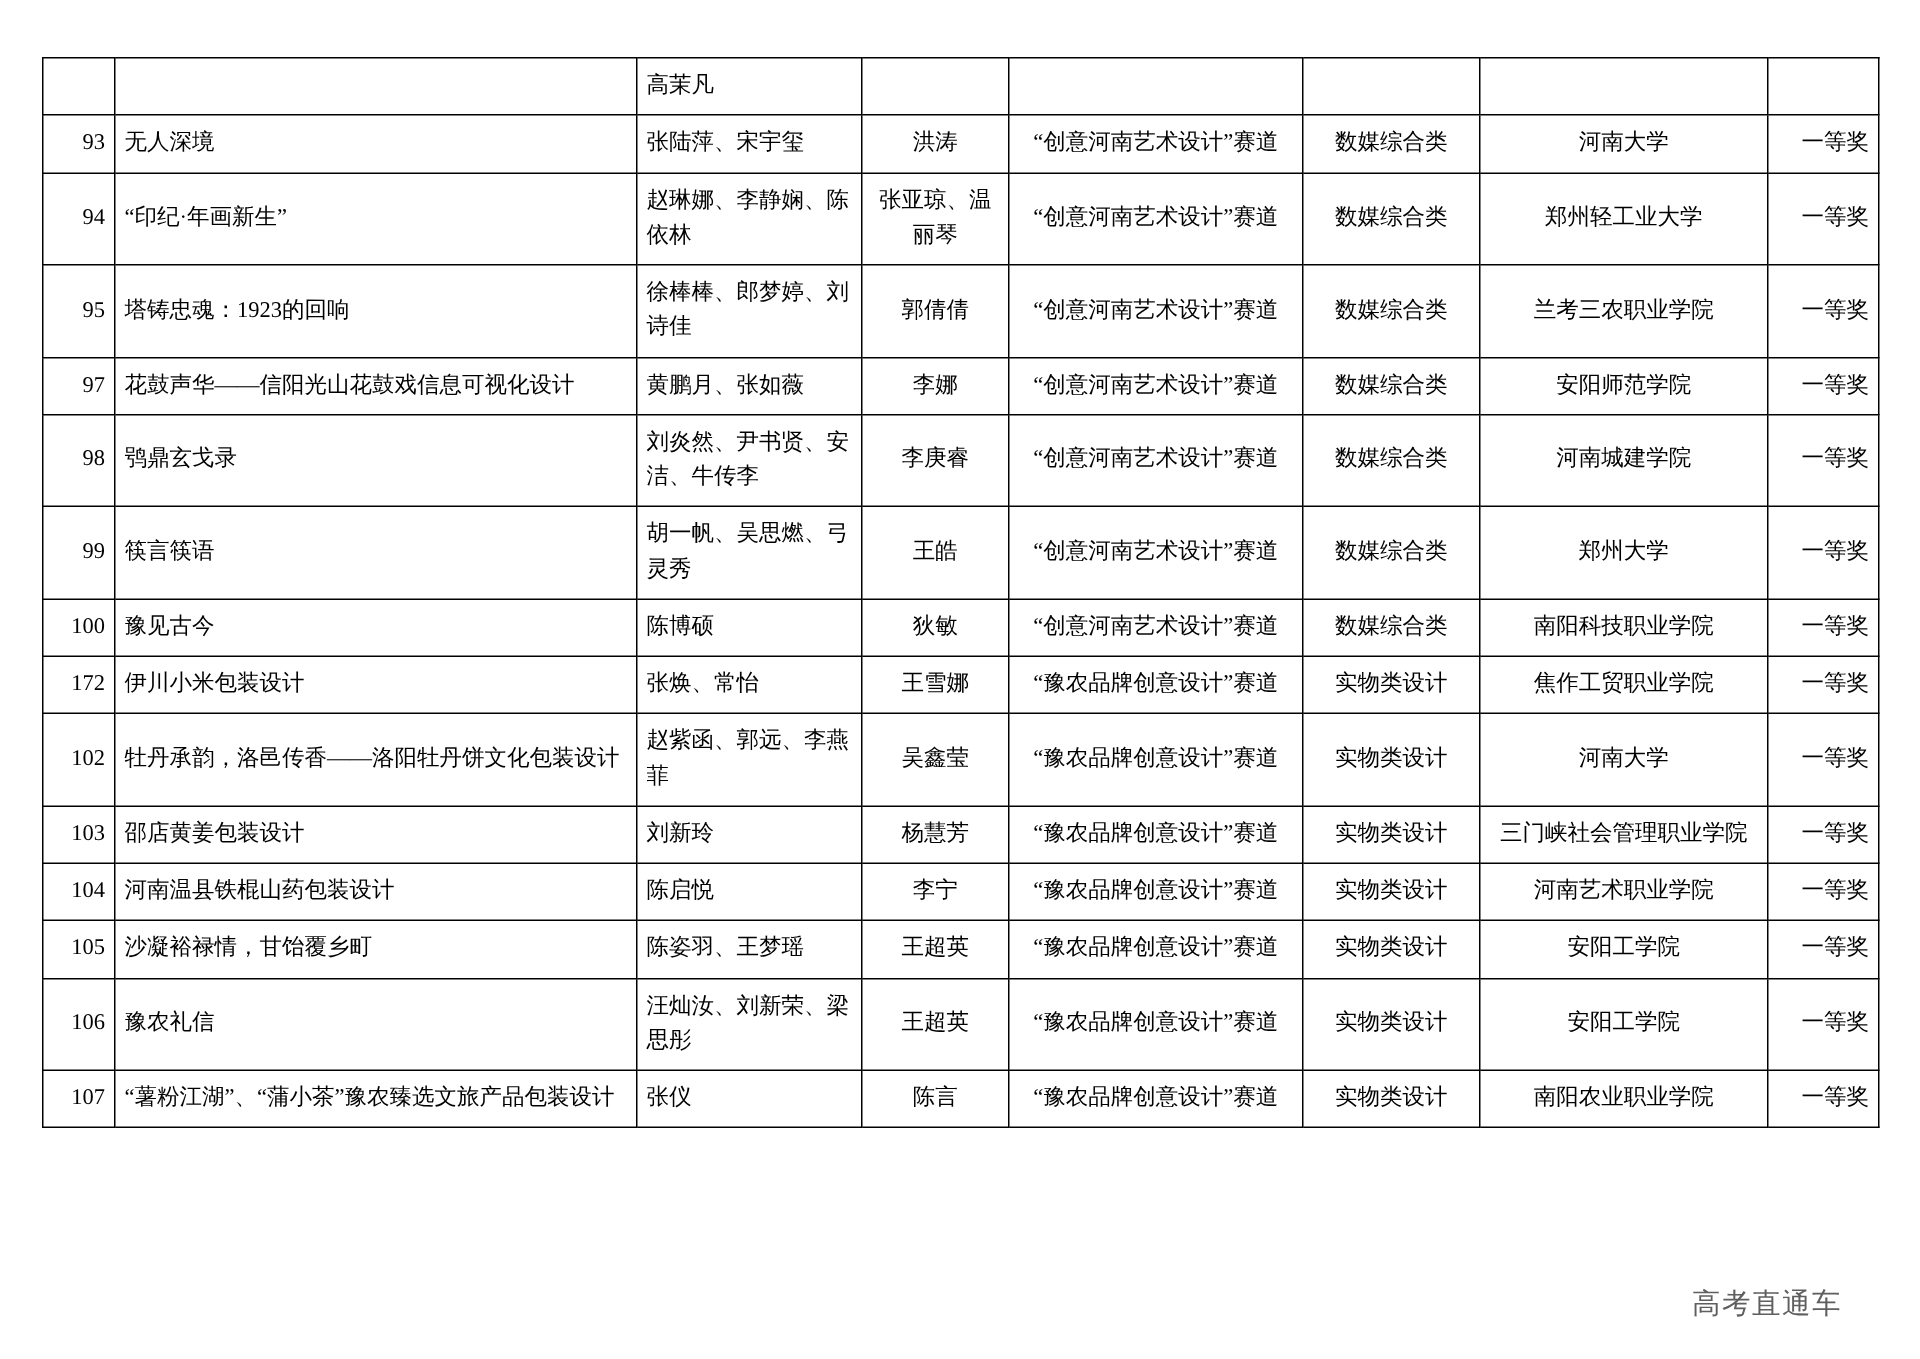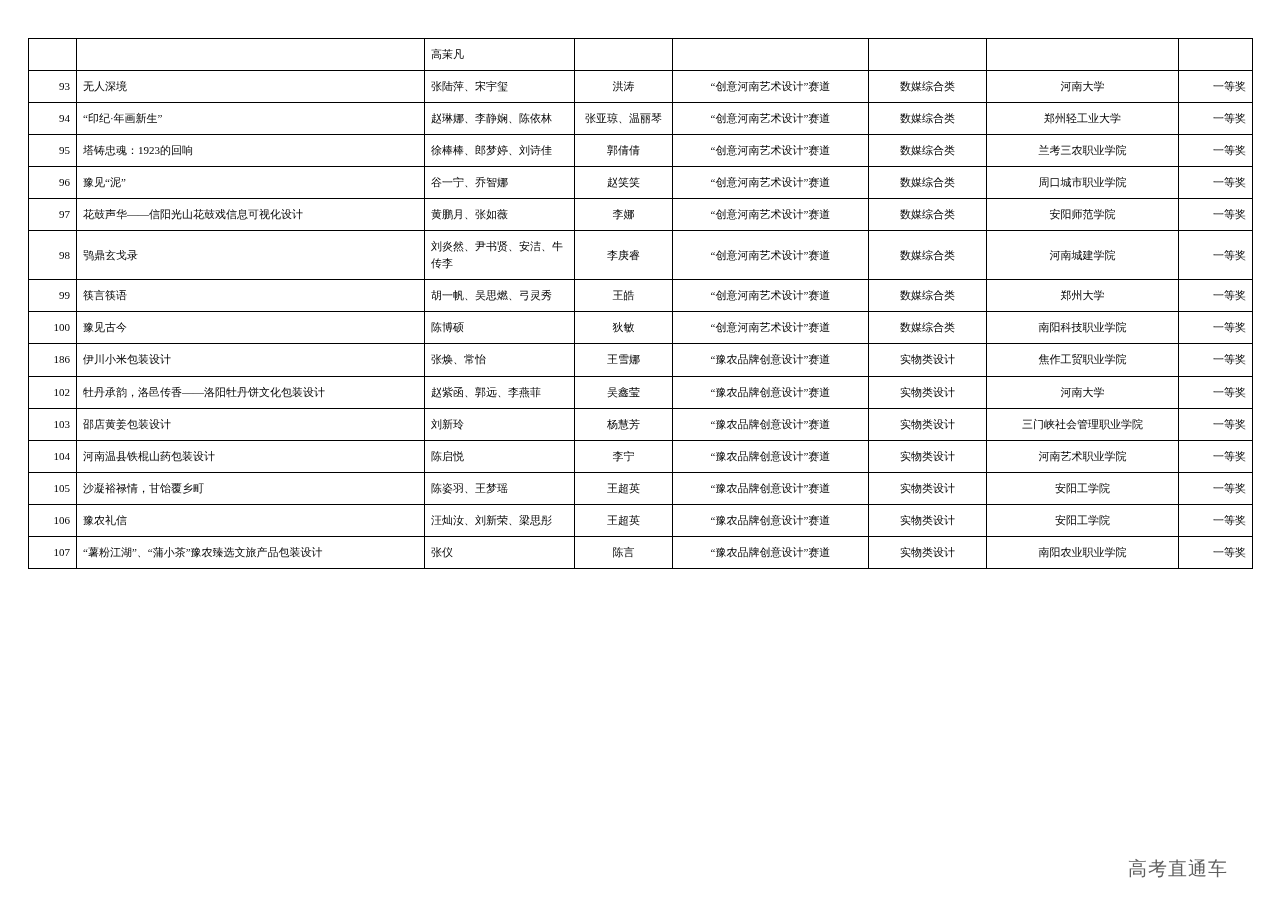--- a/index.html
+++ b/index.html
@@ -19,21 +19,21 @@
     position: relative;
     width: 1280px;
     height: 906px;
     box-sizing: border-box;
     padding: 38px 28px 0 28px;
   }
   table.award-table {
     border-collapse: collapse;
     width: 1224px;
     table-layout: fixed;
-    font-size: 11px;
+    font-size: 15px;
     border-radius: 18px;
   }
   table.award-table td {
     border: 1px solid #000000;
     padding: 7px 6px;
     vertical-align: middle;
     line-height: 1.55;
     word-break: break-word;
   }
   
@@ -115,30 +115,20 @@
           <td class="no">95</td>
           <td class="title">塔铸忠魂：1923的回响</td>
           <td class="authors">徐棒棒、郎梦婷、刘诗佳</td>
           <td class="teacher">郭倩倩</td>
           <td class="track">“创意河南艺术设计”赛道</td>
           <td class="cat">数媒综合类</td>
           <td class="school">兰考三农职业学院</td>
           <td class="prize">一等奖</td>
         </tr>
         <tr>
-          <td class="no">96</td>
-          <td class="title">豫见“泥”</td>
-          <td class="authors">谷一宁、乔智娜</td>
-          <td class="teacher">赵笑笑</td>
-          <td class="track">“创意河南艺术设计”赛道</td>
-          <td class="cat">数媒综合类</td>
-          <td class="school">周口城市职业学院</td>
-          <td class="prize">一等奖</td>
-        </tr>
-        <tr>
           <td class="no">97</td>
           <td class="title">花鼓声华——信阳光山花鼓戏信息可视化设计</td>
           <td class="authors">黄鹏月、张如薇</td>
           <td class="teacher">李娜</td>
           <td class="track">“创意河南艺术设计”赛道</td>
           <td class="cat">数媒综合类</td>
           <td class="school">安阳师范学院</td>
           <td class="prize">一等奖</td>
         </tr>
         <tr>
@@ -165,21 +155,21 @@
           <td class="no">100</td>
           <td class="title">豫见古今</td>
           <td class="authors">陈博硕</td>
           <td class="teacher">狄敏</td>
           <td class="track">“创意河南艺术设计”赛道</td>
           <td class="cat">数媒综合类</td>
           <td class="school">南阳科技职业学院</td>
           <td class="prize">一等奖</td>
         </tr>
         <tr>
-          <td class="no">186</td>
+          <td class="no">172</td>
           <td class="title">伊川小米包装设计</td>
           <td class="authors">张焕、常怡</td>
           <td class="teacher">王雪娜</td>
           <td class="track">“豫农品牌创意设计”赛道</td>
           <td class="cat">实物类设计</td>
           <td class="school">焦作工贸职业学院</td>
           <td class="prize">一等奖</td>
         </tr>
         <tr>
           <td class="no">102</td>

